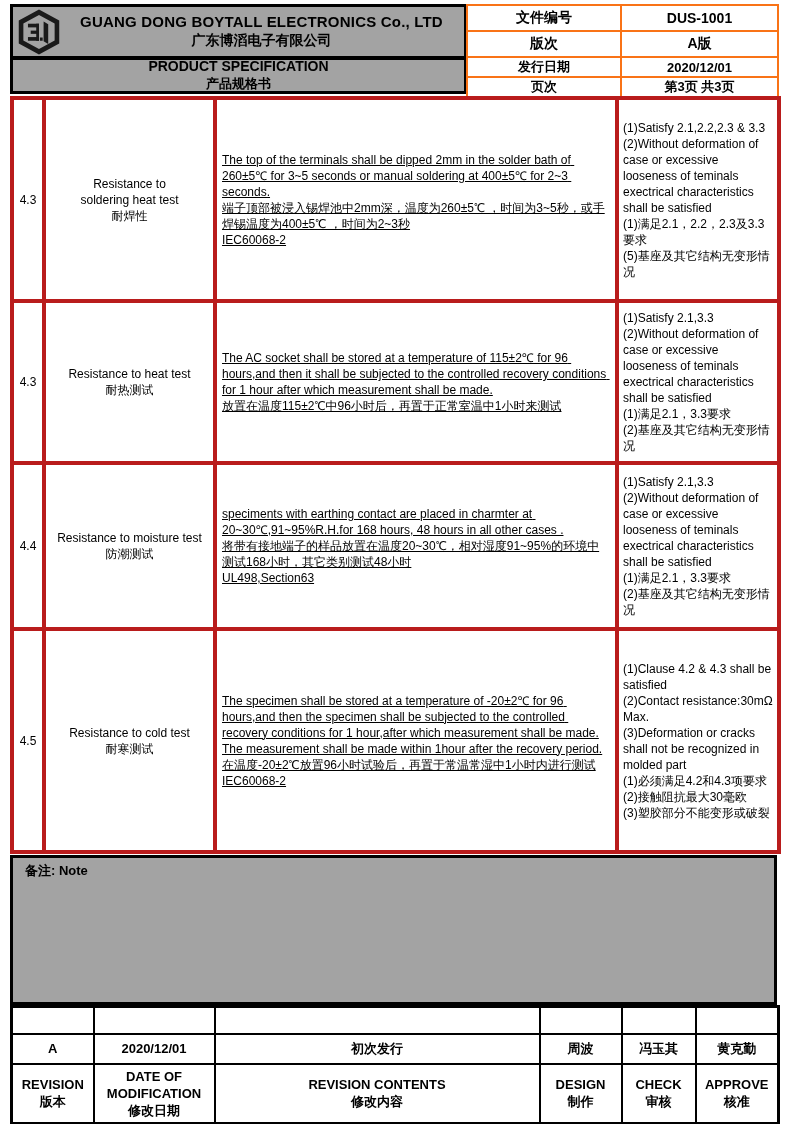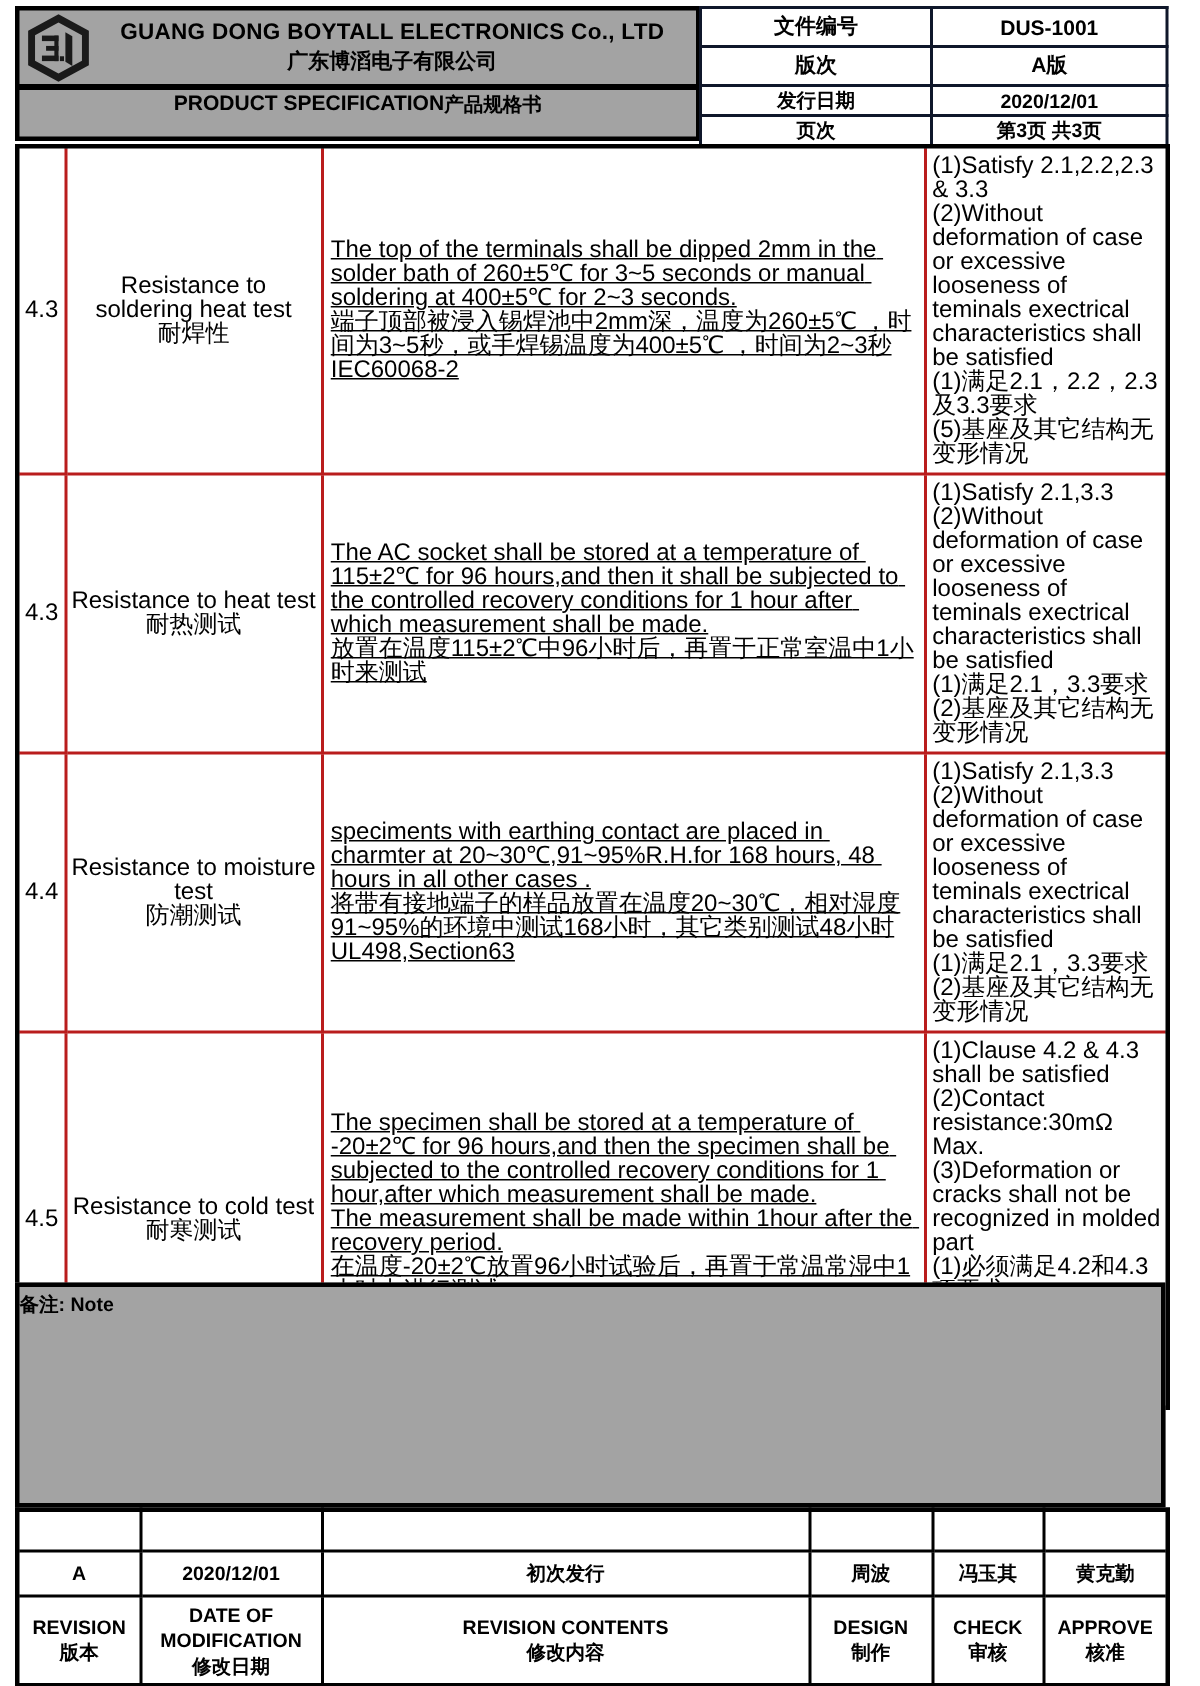--- a/index.html
+++ b/index.html
@@ -15,43 +15,43 @@
   .box { position:absolute; border:2px solid #000; background:#a3a3a3; }
 
   
   .company-box { left:10px; top:4px; width:456px; height:54px; display:flex; align-items:center; border-width:3px 2px 2px 3px; }
   .logo-wrap { width:52px; height:50px; display:flex; align-items:center; justify-content:center; flex:0 0 52px; }
   .company-text { flex:1; text-align:center; padding-right:6px; }
   .company-en { font-size:15px; font-weight:bold; letter-spacing:0.2px; }
   .company-cn { font-size:14px; font-weight:bold; margin-top:2px;font-family:Liberation Serif, serif; }
 
   .title-box { left:10px; top:58px; width:456px; height:36px; text-align:center;
-               display:flex; flex-direction:row; justify-content:center; border-width:2px 2px 3px 3px; }
+               display:flex; flex-direction:column; justify-content:center; border-width:2px 2px 3px 3px; }
   .doc-title-en { font-size:14px; font-weight:bold; }
   .doc-title-cn { font-size:13px; font-weight:bold; margin-top:1px; }
 
   .info-box { left:466px; top:4px; width:311px; height:90px; border-collapse:collapse;
               position:absolute; table-layout:fixed; }
-  .info-box td { border:2px solid #0f172a; text-align:center; vertical-align:middle;
+  .info-box td { border:2px solid #f97316; text-align:center; vertical-align:middle;
                  font-weight:bold; font-size:14px; background:#fff; }
   .info-box tr.r1 td, .info-box tr.r2 td { height:26px; }
   .info-box tr.r3 td, .info-box tr.r4 td { height:19px; font-size:13px; }
 
   
   .spec-table { position:absolute; left:10px; top:96px; border-collapse:collapse; table-layout:fixed; }
-  .spec-table td { border:2px solid #b91c1c; vertical-align:middle; font-size:16px; background:#fff; }
+  .spec-table td { border:4px solid #b91c1c; vertical-align:middle; font-size:12px; background:#fff; }
   .spec-table { border:3px solid #000; }
   .c-no   { width:32px;  text-align:center; }
   .c-name { width:171px; text-align:center; white-space:pre-line; line-height:16px; }
   .c-desc { width:402px; text-align:left; white-space:pre-wrap; line-height:16px; padding:4px 5px;text-decoration:underline; }
   .c-req  { width:162px; text-align:left; white-space:pre-wrap; line-height:16px; padding:4px 3px 4px 4px; }
   .row-1 { height:203px; } .row-2 { height:162px; } .row-3 { height:166px; } .row-4 { height:223px; }
 
   
-  .note-box { left:10px; top:855px; width:767px; height:150px; border-width:3px; padding:3px 0; }
+  .note-box { left:10px; top:855px; width:767px; height:150px; border-width:3px; padding:3px 12px; }
   .note-label { font-size:13px; font-weight:bold; }
 
   
   .rev-table { position:absolute; left:10px; top:1005px; border-collapse:collapse; table-layout:fixed; border:3px solid #000; }
   .rev-table td { border:2px solid #000; text-align:center; vertical-align:middle;
                   font-weight:bold; font-size:13px; white-space:pre-line; line-height:17px; background:#fff; }
   .rev-empty td { height:27px; }
   .rev-entry td { height:30px; }
   .rev-head  td { height:60px; }
   .rc-1 { width:82px; } .rc-2 { width:121px; } .rc-3 { width:325px; }

